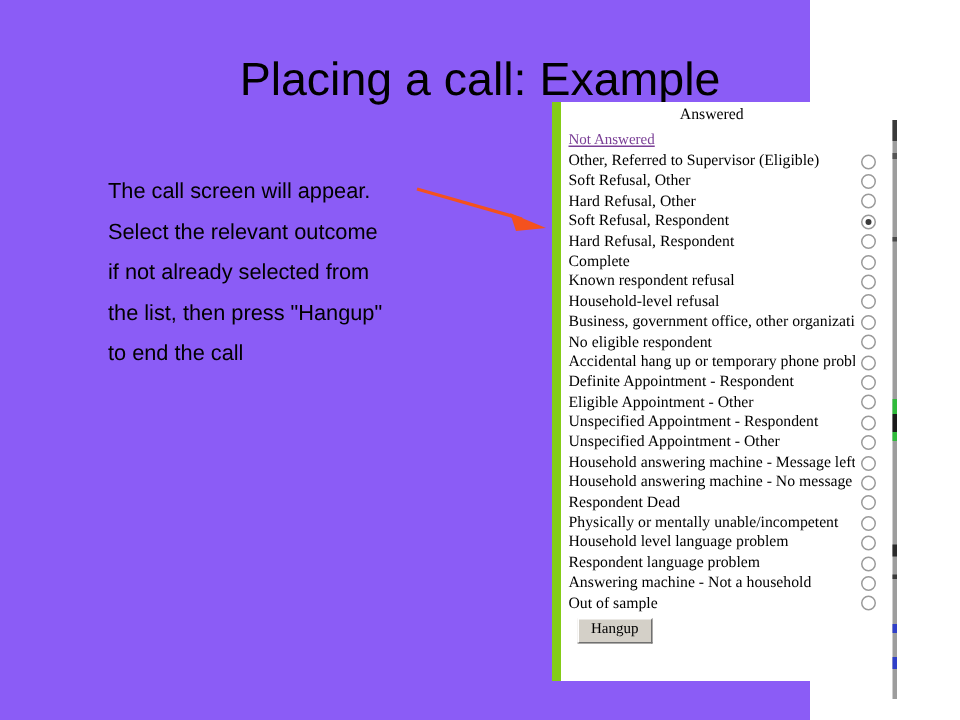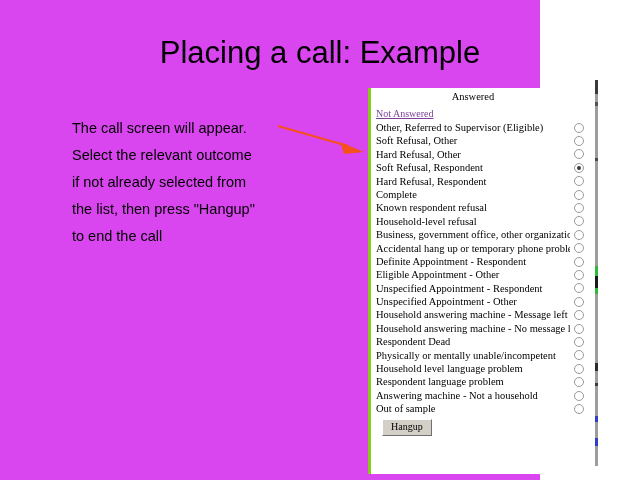--- a/index.html
+++ b/index.html
@@ -13,21 +13,21 @@
     font-family: "Liberation Sans", sans-serif;
     overflow: hidden;
     position: relative;
   }
 
   #slide {
     position: absolute;
     left: 0; top: 0;
     width: 540px;
     height: 480px;
-    background: #d946ef;
+    background: #8b5cf6;
   }
 
   
   #slide-title {
     position: absolute;
     left: 0;
     top: 35px;
     width: 640px;
     text-align: center;
     font-family: "Liberation Sans", sans-serif;
@@ -62,25 +62,25 @@
     top: 118px;
     width: 92px;
     height: 46px;
     pointer-events: none;
   }
 
   
   #shot {
     position: absolute;
     left: 368px;
-    top: 88px;
+    top: 68px;
     width: 229px;
     height: 386px;
     background: #ffffff;
-    border-left: 3px solid #84cc16;
+    border-left: 6px solid #84cc16;
     box-sizing: border-box;
     font-family: "Liberation Serif", serif;
     overflow: hidden;
   }
   #shot-inner {
     position: relative;
     width: 100%;
     height: 100%;
     padding: 0 10px 0 4px;
     box-sizing: border-box;
@@ -244,20 +244,24 @@
           </li>
           <li class="opt-row">
             <span class="opt-label">Household-level refusal</span>
             <span class="opt-radio"></span>
           </li>
           <li class="opt-row">
             <span class="opt-label">Business, government office, other organization</span>
             <span class="opt-radio"></span>
           </li>
           <li class="opt-row">
+            <span class="opt-label">No eligible respondent</span>
+            <span class="opt-radio"></span>
+          </li>
+          <li class="opt-row">
             <span class="opt-label">Accidental hang up or temporary phone problem</span>
             <span class="opt-radio"></span>
           </li>
           <li class="opt-row">
             <span class="opt-label">Definite Appointment - Respondent</span>
             <span class="opt-radio"></span>
           </li>
           <li class="opt-row">
             <span class="opt-label">Eligible Appointment - Other</span>
             <span class="opt-radio"></span>

